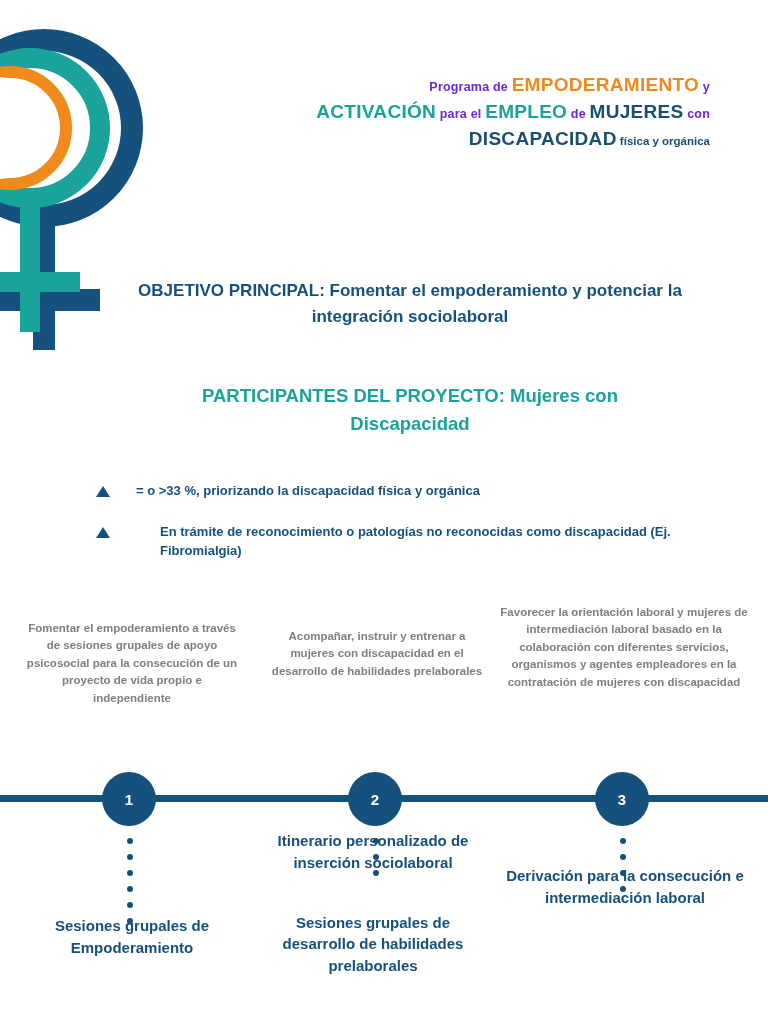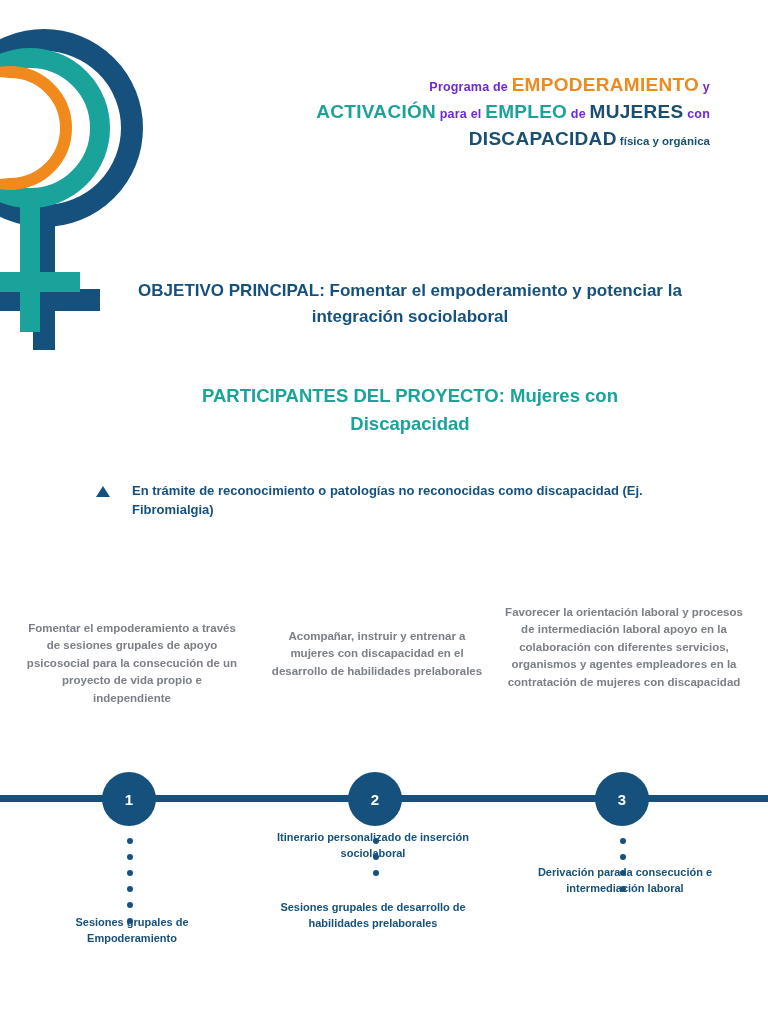--- a/index.html
+++ b/index.html
@@ -84,21 +84,21 @@
     margin-top: 4px;
     flex: 0 0 auto;
   }
   .bullet-text {
     margin-left: 26px;
     font-size: 13px;
     color: #16517d;
     line-height: 1.45;
     font-weight: bold;
   }
-  .bullet-row.second .bullet-text { margin-left: 22px; }
+  .bullet-row.second .bullet-text { margin-left: 50px; }
 
   
   .timeline-line {
     position: absolute;
     left: 0;
     top: 795px;
     width: 768px;
     height: 7px;
     background: #16517d;
   }
@@ -149,21 +149,21 @@
   }
   .dots.d1 { left: 126px; top: 838px; }
   .dots.d2 { left: 372px; top: 838px; }
   .dots.d3 { left: 619px; top: 838px; }
   .dots.d2 span:nth-child(n+4) { display: none; }
   .dots.d3 span:nth-child(n+5) { display: none; }
 
   .below {
     position: absolute;
     text-align: center;
-    font-size: 11px;
+    font-size: 15px;
     line-height: 1.45;
     color: #16517d;
     font-weight: bold;
   }
   .below.b1 { left: 34px;  top: 915px; width: 196px; }
   .below.b2 { left: 258px; top: 830px; width: 230px; }
   .below.b3 { left: 505px; top: 865px; width: 240px; }
 </style>
 </head>
 <body>
@@ -197,31 +197,35 @@
   <span class="ln">
     <span class="t-blue">DISCAPACIDAD</span><span class="t-sm2"> física y orgánica</span>
   </span>
 </div>
 
 <div class="objective">OBJETIVO PRINCIPAL: Fomentar el empoderamiento y potenciar la integración sociolaboral</div>
 
 <div class="participants">PARTICIPANTES DEL PROYECTO: Mujeres con Discapacidad</div>
 
 <div class="bullets">
+  <div class="bullet-row">
+    <span class="tri"></span>
+    <span class="bullet-text">= o &gt;33 %,  priorizando la  discapacidad física y orgánica</span>
+  </div>
   <div class="bullet-row second">
     <span class="tri"></span>
     <span class="bullet-text">En trámite de reconocimiento o patologías no reconocidas como discapacidad (Ej. Fibromialgia)</span>
   </div>
 </div>
 
 <div class="timeline-line"></div>
 
 <div class="above a1">Fomentar el empoderamiento a través de sesiones grupales de apoyo psicosocial para la consecución de un proyecto de vida propio e independiente</div>
 <div class="above a2">Acompañar, instruir y entrenar a mujeres con discapacidad en el desarrollo de habilidades prelaborales</div>
-<div class="above a3">Favorecer la orientación laboral y procesos de intermediación laboral apoyo en la colaboración con diferentes servicios, organismos y agentes empleadores en la contratación de mujeres con discapacidad</div>
+<div class="above a3">Favorecer la orientación laboral y mujeres de intermediación laboral basado en la colaboración con diferentes servicios, organismos y agentes empleadores en la contratación de mujeres con discapacidad</div>
 
 <div class="node n1">1</div>
 <div class="node n2">2</div>
 <div class="node n3">3</div>
 
 <div class="dots d1">
   <span></span>
     <span></span>
     <span></span>
     <span></span>

